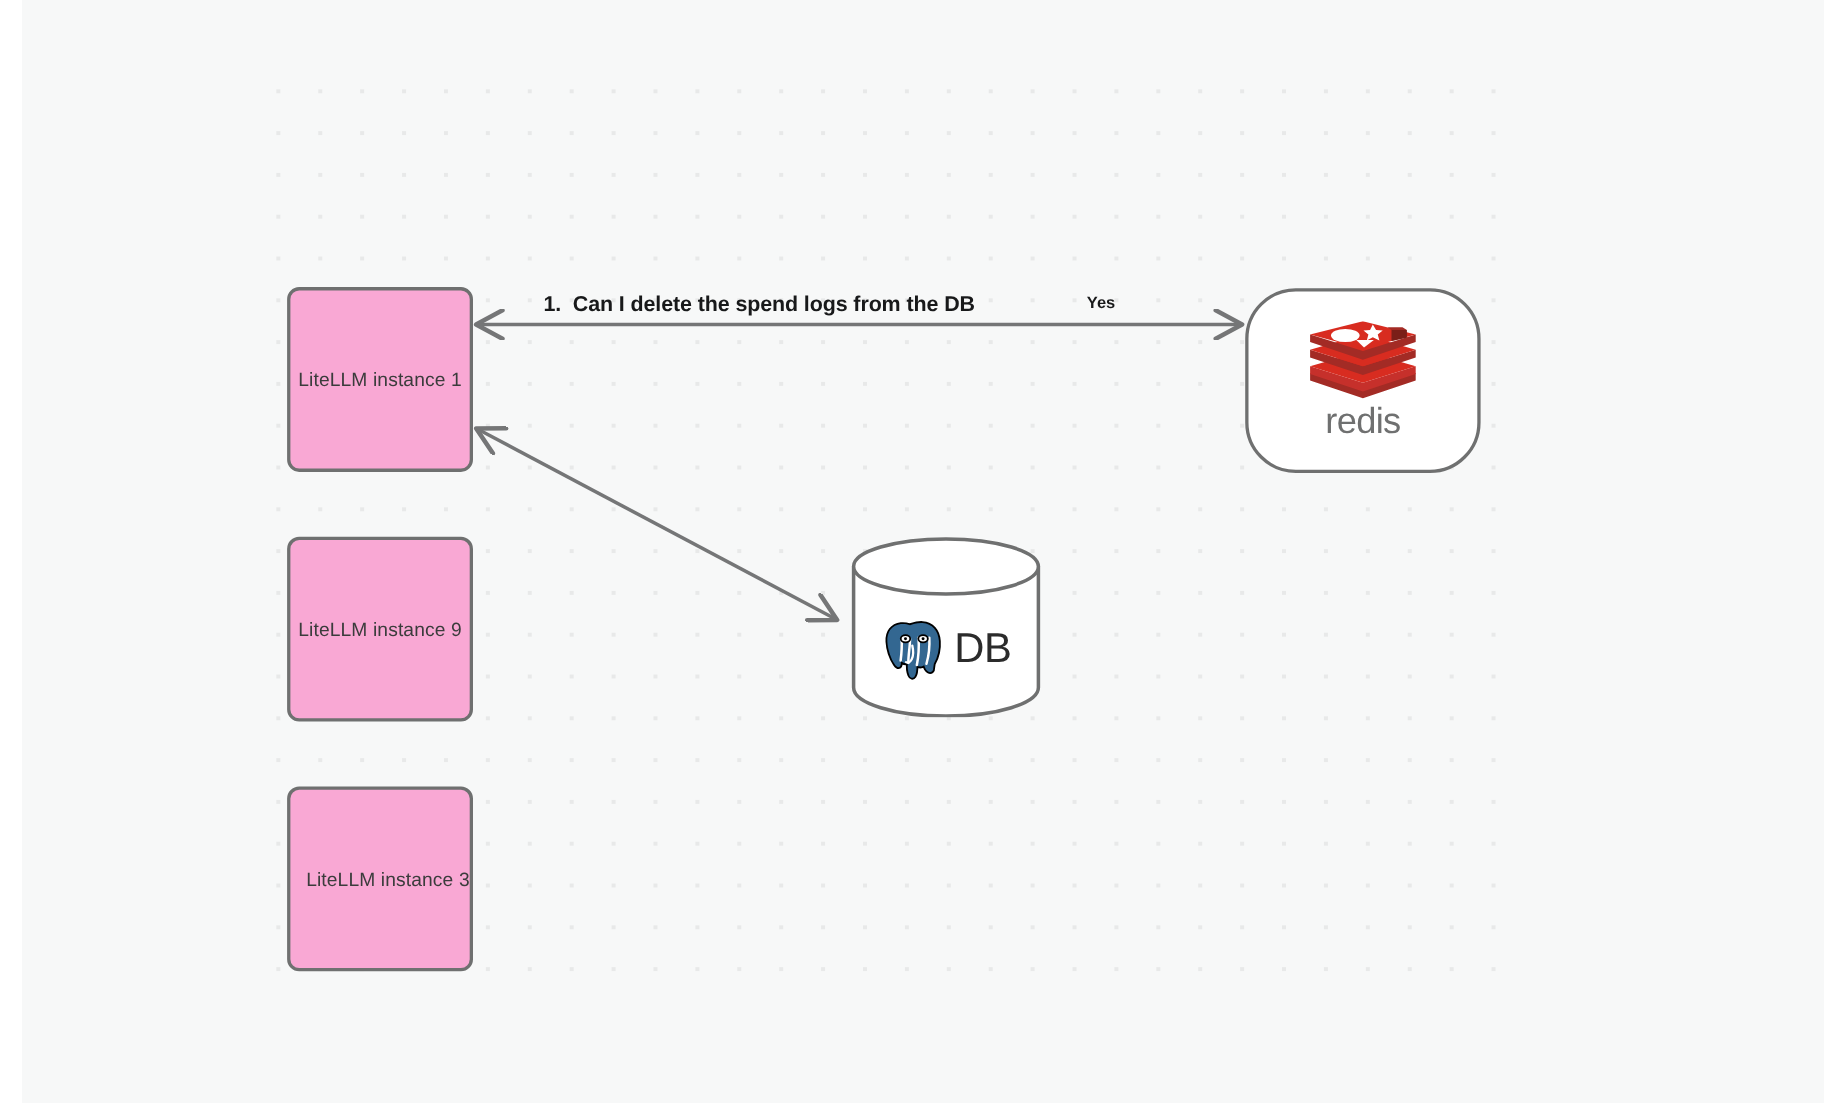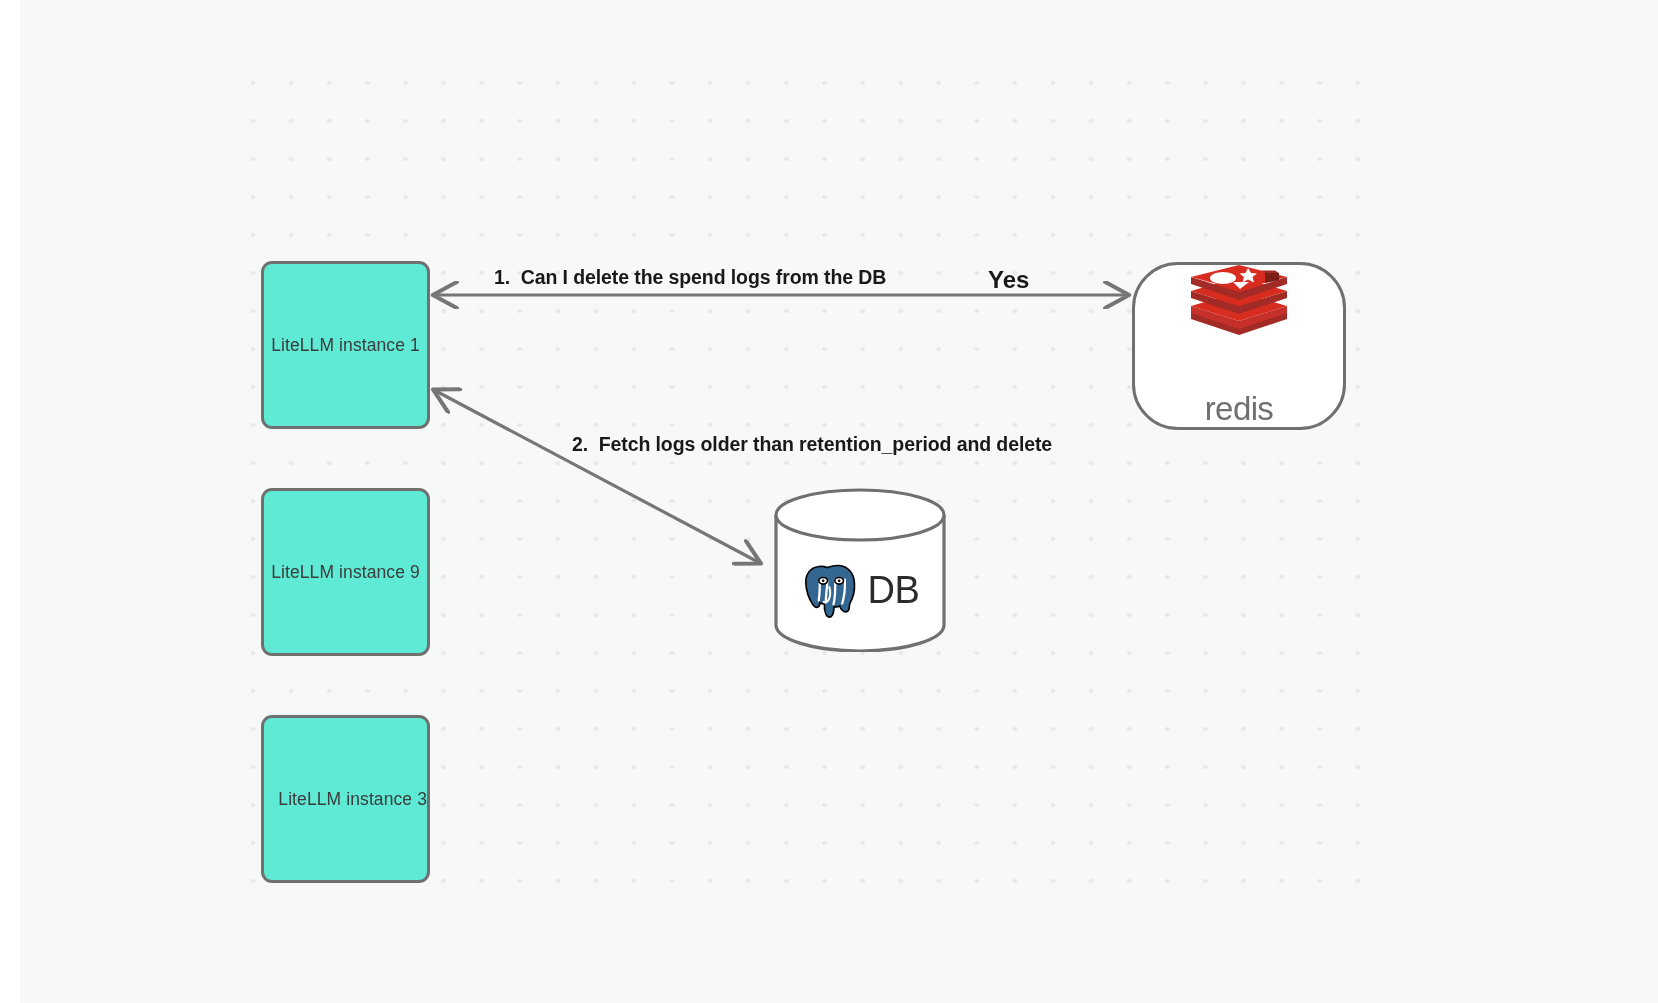--- a/index.html
+++ b/index.html
@@ -25,21 +25,21 @@
     height: 855px;
     background-image: radial-gradient(#e8e9e9 2.2px, transparent 2.3px);
     background-size: 38.1px 38px;
     background-position: 9px 9px;
     pointer-events: none;
   }
 
   
   .node-box {
     position: absolute;
-    background: #5eead4;
+    background: #f9a8d4;
     border: 3px solid #6f7070;
     border-radius: 11px;
     box-sizing: border-box;
     display: flex;
     align-items: center;
     justify-content: center;
   }
   .node-box .node-label {
     font-size: 17.5px;
     color: #3b3c3c;
@@ -58,21 +58,21 @@
     top: 262px;
     width: 214px;
     height: 168px;
     background: #ffffff;
     border: 3px solid #6f7070;
     border-radius: 46px;
     box-sizing: border-box;
     display: flex;
     flex-direction: column;
     align-items: center;
-    justify-content: space-between;
+    justify-content: center;
   }
   #node-redis .redis-logo { width: 104px; height: 74px; display:block; }
   #node-redis .redis-word { margin-top: 1px; display:block; }
 
   
   #node-db {
     position: absolute;
     left: 753px;
     top: 488px;
     width: 174px;
@@ -106,21 +106,21 @@
   
   .edge-label {
     position: absolute;
     font-family: "Liberation Sans", sans-serif;
     font-weight: bold;
     color: #18191a;
     white-space: pre;
     line-height: 1;
   }
   #label-step1 { left: 474px; top: 268px; font-size: 19.5px; letter-spacing: -.1px; }
-  #label-yes   { left: 968px; top: 268px; font-size: 24px; }
+  #label-yes   { left: 968px; top: 268px; font-size: 15px; }
   #label-step2 { left: 552px; top: 435px; font-size: 19.5px; letter-spacing: -.1px; }
 </style>
 </head>
 <body>
 
 <div id="canvas">
 
   <div id="dotgrid"></div>
 
   <svg id="edges" viewBox="0 0 1658 1003" xmlns="http://www.w3.org/2000/svg">
@@ -135,21 +135,20 @@
 
     <line x1="414" y1="295" x2="1108" y2="295" stroke="#757677" stroke-width="3.2" marker-start="url(#arrow-l)" marker-end="url(#arrow-r)"></line>
 
     <line x1="414" y1="390" x2="740" y2="563" stroke="#757677" stroke-width="3.2" marker-start="url(#arrow-l)" marker-end="url(#arrow-r)"></line>
   </svg>
 
   <div class="edge-label" id="label-step1">1.  Can I delete the spend logs from the DB</div>
 
   <div class="edge-label" id="label-yes">Yes</div>
 
-  <div class="edge-label" id="label-step2">2.  Fetch logs older than retention_period and delete</div>
 
   <div class="node-box" id="box-llm1">
     <span class="node-label">LiteLLM instance 1</span>
   </div>
 
   <div class="node-box" id="box-llm2">
     <span class="node-label">LiteLLM instance 9</span>
   </div>
 
   <div class="node-box" id="box-llm3">

